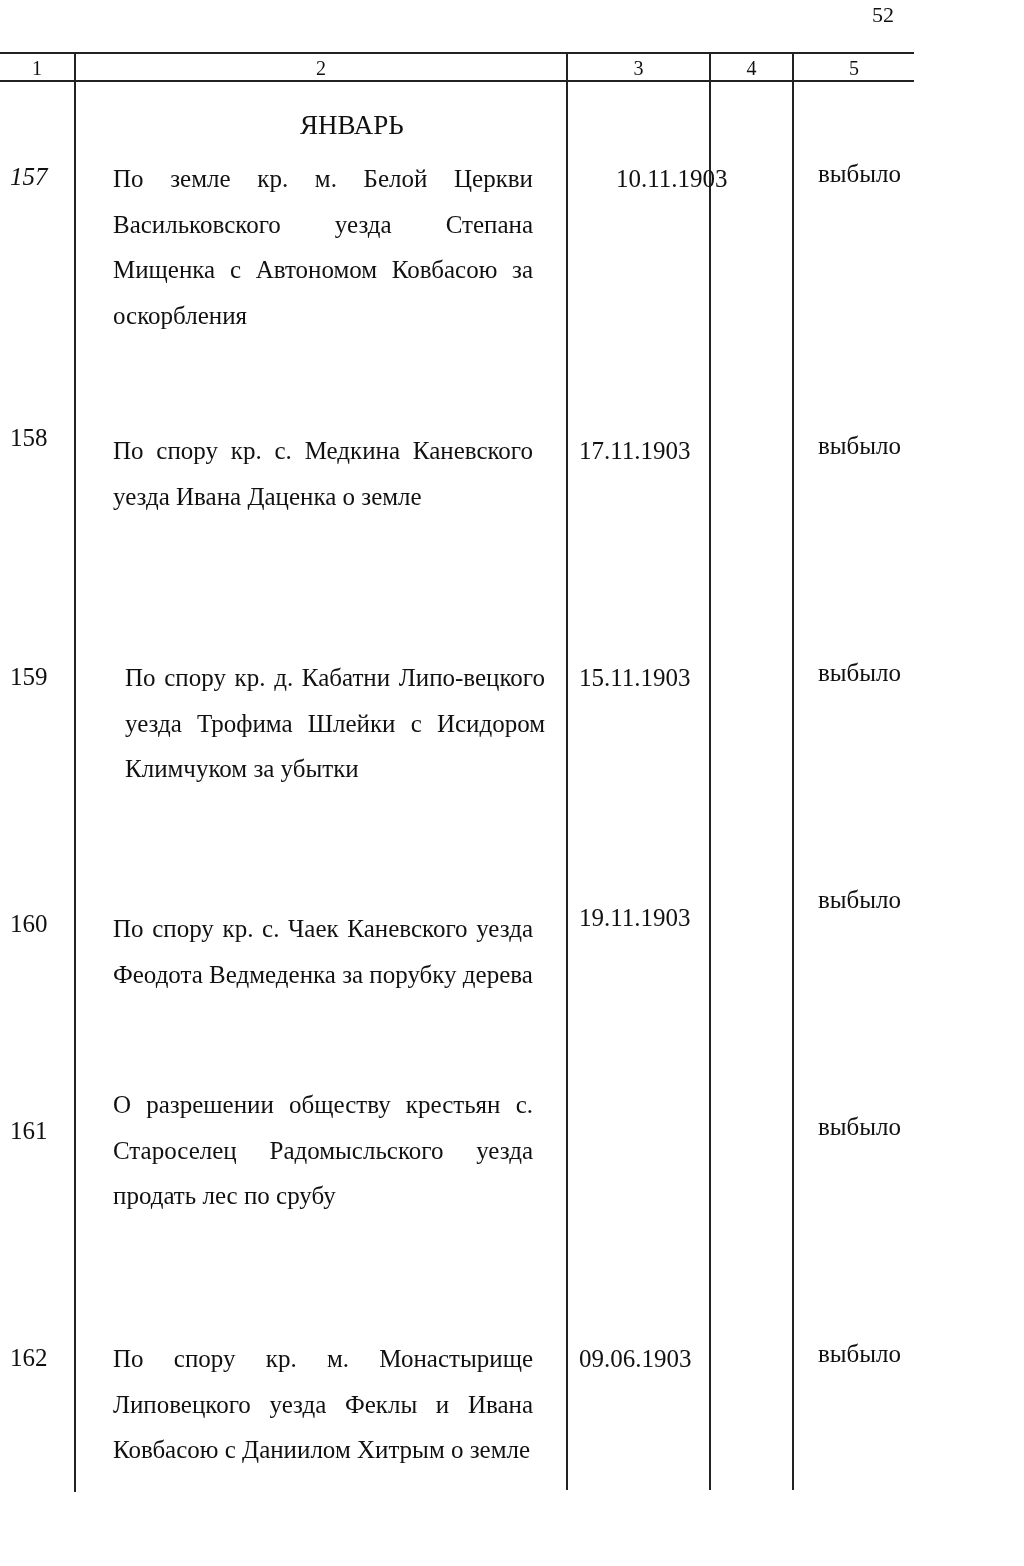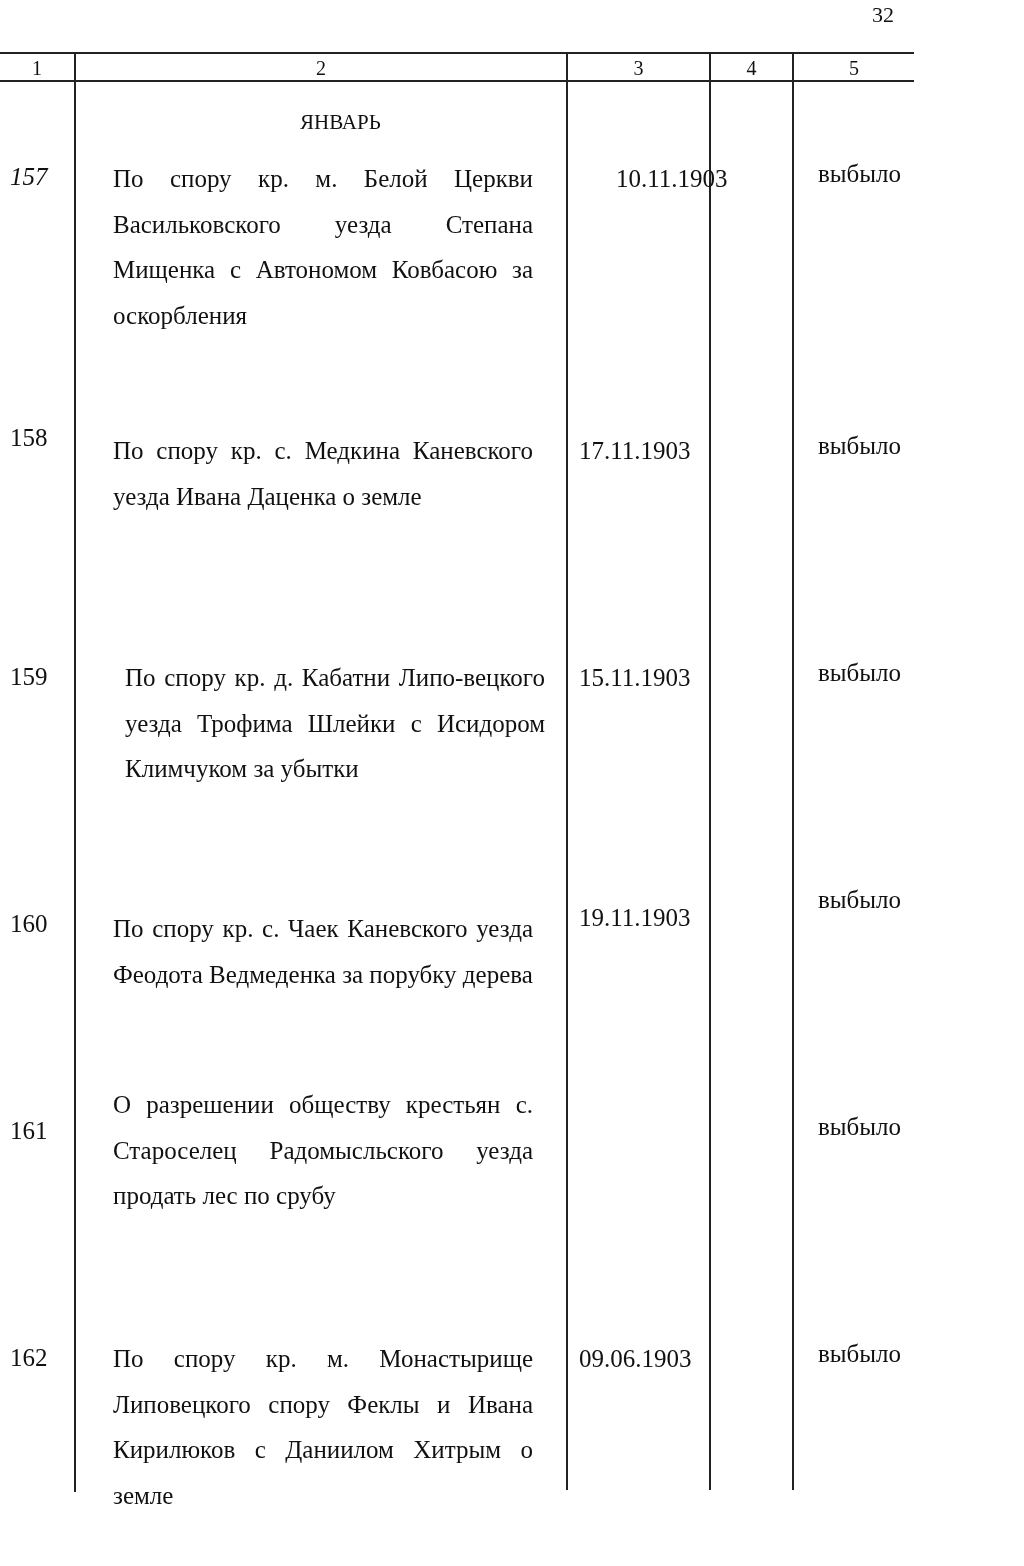--- a/index.html
+++ b/index.html
@@ -4,52 +4,52 @@
 <style>
   html, body { margin: 0; padding: 0; background: #ffffff; }
   body {
     width: 1024px; height: 1566px; position: relative; overflow: hidden;
     font-family: "Liberation Serif", "DejaVu Serif", serif; color: #111;
   }
   .page-num { position: absolute; left: 872px; top: 2px; font-size: 22px; }
   .hline { position: absolute; height: 2px; background: #222; }
   .vline { position: absolute; width: 2px; background: #222; }
   .hdr { position: absolute; top: 57px; font-size: 20px; text-align: center; }
-  .month { position: absolute; left: 300px; top: 110px; font-size: 21px; }
+  .month { position: absolute; left: 300px; top: 110px; font-size: 27px; }
   .row-num { position: absolute; left: 10px; font-size: 25px; }
   .row-desc {
     position: absolute; left: 113px; width: 420px; font-size: 25px;
     line-height: 45.5px; text-align: justify; text-align-last: left;
   }
   .row-date { position: absolute; left: 579px; font-size: 25px; }
   .row-status { position: absolute; left: 818px; font-size: 25px; }
 </style>
 </head>
 <body>
 
-<div class="page-num">32</div>
+<div class="page-num">52</div>
 
 <div class="hline" style="left:0;top:52px;width:914px;"></div>
 <div class="hline" style="left:0;top:80px;width:914px;"></div>
 <div class="vline" style="left:74px;top:52px;height:1440px;"></div>
 <div class="vline" style="left:566px;top:52px;height:1438px;"></div>
 <div class="vline" style="left:709px;top:52px;height:1438px;"></div>
 <div class="vline" style="left:792px;top:52px;height:1438px;"></div>
 
 <div class="hdr" style="left:0;width:74px;">1</div>
 <div class="hdr" style="left:76px;width:490px;">2</div>
 <div class="hdr" style="left:568px;width:141px;">3</div>
 <div class="hdr" style="left:711px;width:81px;">4</div>
 <div class="hdr" style="left:794px;width:120px;">5</div>
 
 <div class="month">ЯНВАРЬ</div>
 
 <div>
   <div class="row-num" style="top:163px;font-style:italic;">157</div>
-  <div class="row-desc" style="top:156px;">По спору кр. м. Белой Церкви Васильковского уезда Степана Мищенка с Автономом Ковбасою за оскорбления</div>
+  <div class="row-desc" style="top:156px;">По земле кр. м. Белой Церкви Васильковского уезда Степана Мищенка с Автономом Ковбасою за оскорбления</div>
   <div class="row-date" style="top:165px;margin-left:37px;">10.11.1903</div>
   <div class="row-status" style="top:160px;">выбыло</div>
 </div>
 
 <div>
   <div class="row-num" style="top:424px;">158</div>
   <div class="row-desc" style="top:428px;">По спору кр. с. Медкина Каневского уезда Ивана Даценка о земле</div>
   <div class="row-date" style="top:437px;">17.11.1903</div>
   <div class="row-status" style="top:432px;">выбыло</div>
 </div>
@@ -70,16 +70,16 @@
 
 <div>
   <div class="row-num" style="top:1117px;">161</div>
   <div class="row-desc" style="top:1082px;">О разрешении обществу крестьян с. Староселец Радомысльского уезда продать лес по срубу</div>
   <div class="row-date" style="top:1118px;"></div>
   <div class="row-status" style="top:1113px;">выбыло</div>
 </div>
 
 <div>
   <div class="row-num" style="top:1344px;">162</div>
-  <div class="row-desc" style="top:1336px;">По спору кр. м. Монастырище Липовецкого спору Феклы и Ивана Кирилюков с Даниилом Хитрым о земле</div>
+  <div class="row-desc" style="top:1336px;">По спору кр. м. Монастырище Липовецкого уезда Феклы и Ивана Ковбасою с Даниилом Хитрым о земле</div>
   <div class="row-date" style="top:1345px;">09.06.1903</div>
   <div class="row-status" style="top:1340px;">выбыло</div>
 </div>
 
 </body></html>

